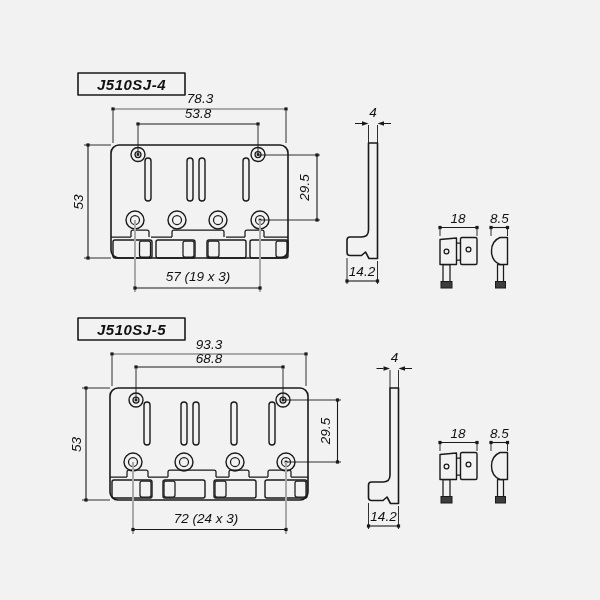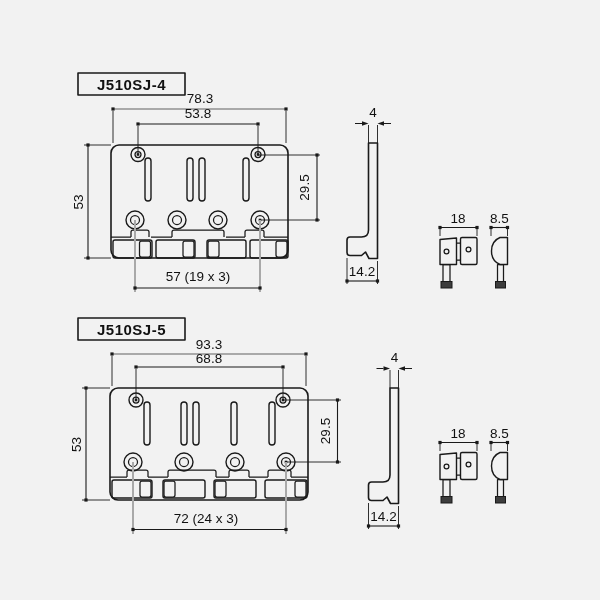--- a/index.html
+++ b/index.html
@@ -1,16 +1,16 @@
 <!DOCTYPE html>
 <html><head>
 <meta charset="utf-8">
 <style>
   html,body{margin:0;padding:0;background:#f2f2f2;}
-  .stage{width:600px;height:600px;position:relative;}
+  .stage{width:600px;height:600px;position:relative;font-style:italic;}
   svg{display:block;}
   .outline{stroke:#1a1a1a;stroke-width:1.6;fill:none;stroke-linejoin:round;stroke-linecap:round;}
   .med{stroke:#1a1a1a;stroke-width:1.4;fill:none;stroke-linejoin:round;}
   .thin{stroke:#1a1a1a;stroke-width:1.25;fill:none;stroke-linejoin:round;}
   .dim{stroke:#1a1a1a;stroke-width:1.1;fill:none;}
   .ext{stroke:#1a1a1a;stroke-width:0.9;fill:none;}
   .gray{stroke:#a9a9a9;stroke-width:2;fill:none;}
   .cap{fill:#1a1a1a;stroke:none;}
   .arrow{fill:#1a1a1a;stroke:none;}
   .dark{fill:#3d3d3d;stroke:#1a1a1a;stroke-width:1;}

